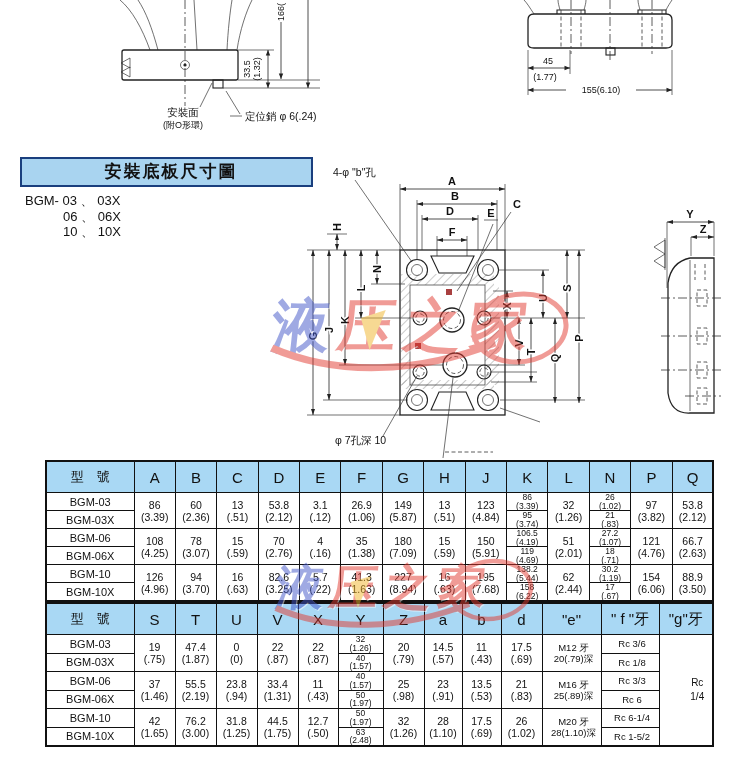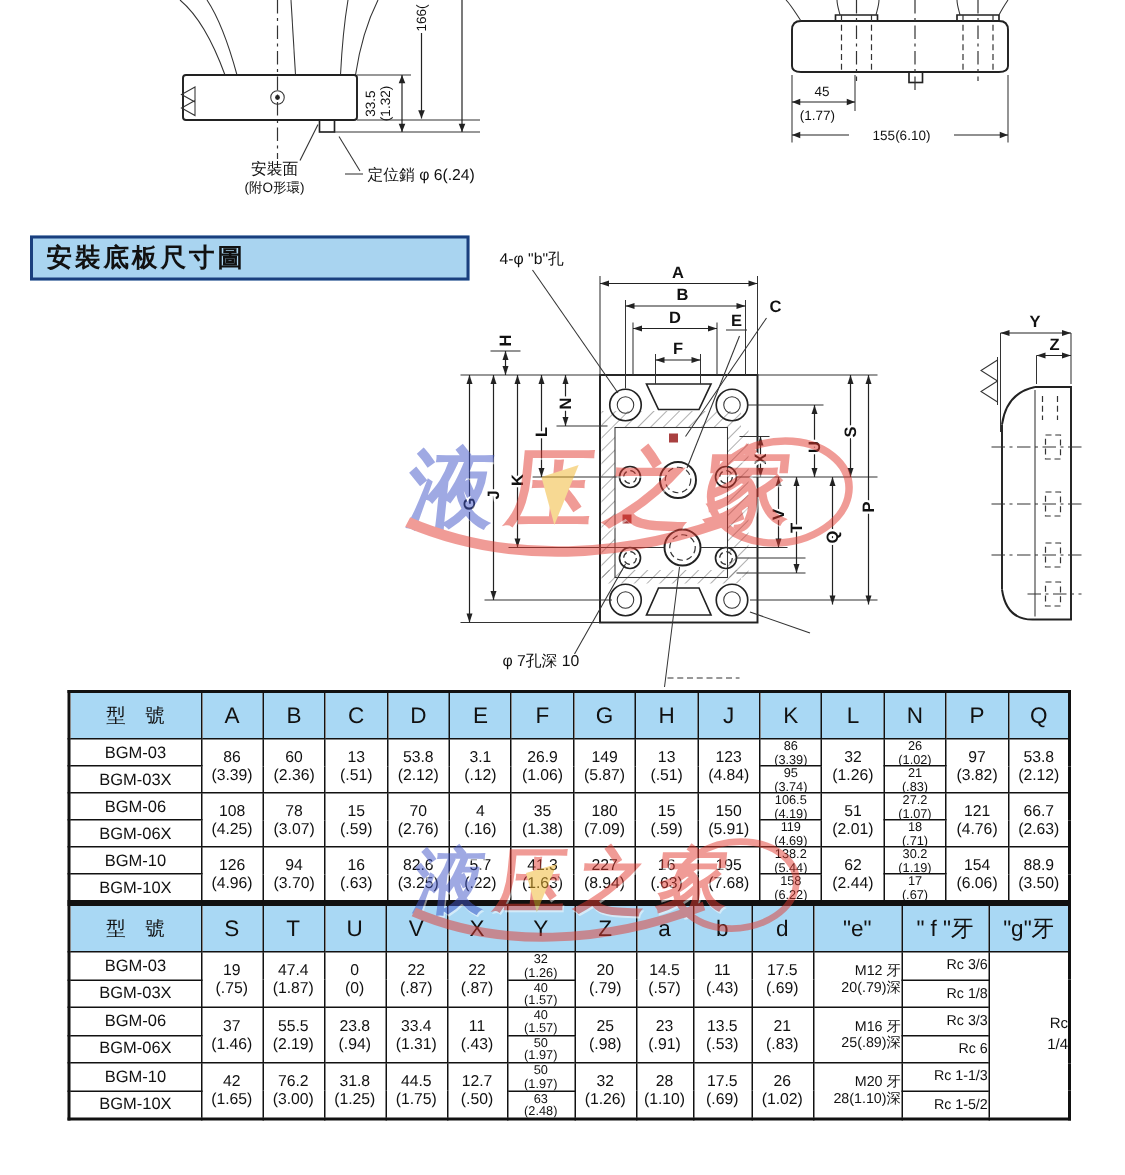--- a/index.html
+++ b/index.html
@@ -14,36 +14,36 @@
   .dimline{stroke:#222;stroke-width:0.8;fill:none;}
   .dimarrow{fill:#222;stroke:none;}
   .dimlabel{font:bold 11px "Liberation Sans",sans-serif;fill:#111;text-anchor:middle;}
   .halo{paint-order:stroke;stroke:#fff;stroke-width:3px;}
   .smalltext{font:9px "Liberation Sans",sans-serif;fill:#111;}
   .cjk{font:10.5px "Liberation Sans",sans-serif;fill:#111;}
   .sq{fill:#a94040;stroke:none;}
 
   .section-header{position:absolute;left:20px;top:157px;width:280px;height:26px;
     background:var(--section-header-bg);border:2px solid var(--section-header-border);
-    font-size:17px;font-weight:bold;line-height:26px;padding-left:9px;letter-spacing:2px;}
+    font-size:17px;font-weight:bold;line-height:26px;padding-left:9px;letter-spacing:2px;text-align:center;}
   .model-note{position:absolute;left:25px;top:193px;font-size:13px;line-height:15.5px;}
   .model-note .indent{padding-left:38px;}
 
   table.dim{position:absolute;left:45px;border-collapse:collapse;table-layout:fixed;
     background:#fff;border:2px solid #111;}
   table.dim th,table.dim td{border:1px solid #111;text-align:center;vertical-align:middle;
     padding:0;overflow:hidden;}
   table.dim th{background:var(--table-header-bg);font-weight:normal;font-size:15px;height:30px;}
   table.dim th.model-h{font-size:13px;margin-top:32px;}
   .t1{top:460px;} .t2{top:602px;}
   .t1 tbody tr{height:17px;} .t2 tbody tr{height:18.5px;}
   td.model-cell{text-align:left;padding-left:8px;font-size:11px;background:#fff;}
   td.val-cell{font-size:10.5px;line-height:12px;}
   td.val-cell.split{font-size:8.5px;line-height:8.5px;}
-  td.val-cell.left{text-align:right;padding-left:4px;font-size:9.5px;line-height:11px;}
+  td.val-cell.left{text-align:center;padding-left:4px;font-size:9.5px;line-height:11px;}
   tr.group-start td{border-top:1.5px solid #111;}
 
   .watermark{position:absolute;z-index:20;opacity:.5;pointer-events:none;display:flex;
     font-weight:bold;transform:skewX(-6deg);}
   .watermark span{display:inline-block;}
   .w-blue{color:var(--watermark-blue);text-shadow:1px 1px 0 #fff;}
   .w-red{color:var(--watermark-red);text-shadow:1px 1px 0 #fff;}
   .wm1{left:272px;top:288px;font-size:58px;gap:8px;}
   .wm2{left:276px;top:556px;font-size:48px;gap:6px;}
   .wmsvg{left:0;top:0;}
@@ -131,20 +131,25 @@
       <path class="dimarrow" d="M88,90 l5.5,-2.2 l0,4.4 Z"></path>
       <path class="dimarrow" d="M232,90 l-5.5,-2.2 l0,4.4 Z"></path>
       <text class="smalltext" text-anchor="middle" x="161" y="93">155(6.10)</text>
     </g>
   </svg>
 
   <div class="section-header">
     <span>安裝底板尺寸圖</span>
   </div>
 
+  <div class="model-note">
+    <div>BGM- 03 、 03X</div>
+    <div class="indent">06 、 06X</div>
+    <div class="indent">10 、 10X</div>
+  </div>
 
   <svg id="plate-svg" style="left:295px;top:160px" width="350" height="305" viewBox="0 0 350 305">
     <defs>
       <pattern id="hatch" width="6" height="6" patternUnits="userSpaceOnUse" patternTransform="rotate(45)">
         <line x1="0" y1="0" x2="0" y2="6" stroke="#666" stroke-width="0.7"></line>
       </pattern>
     </defs>
     <g>
       <rect class="med" x="105" y="90" width="105" height="165" fill="#fff"></rect>
       <rect fill="url(#hatch)" x="106" y="114" width="93" height="11"></rect>
@@ -579,21 +584,21 @@
           <td class="val-cell" rowspan="2">76.2<br>(3.00)</td>
           <td class="val-cell" rowspan="2">31.8<br>(1.25)</td>
           <td class="val-cell" rowspan="2">44.5<br>(1.75)</td>
           <td class="val-cell" rowspan="2">12.7<br>(.50)</td>
           <td class="val-cell split">50<br>(1.97)</td>
           <td class="val-cell" rowspan="2">32<br>(1.26)</td>
           <td class="val-cell" rowspan="2">28<br>(1.10)</td>
           <td class="val-cell" rowspan="2">17.5<br>(.69)</td>
           <td class="val-cell" rowspan="2">26<br>(1.02)</td>
           <td class="val-cell left" rowspan="2">M20 牙<br>28(1.10)深</td>
-          <td class="val-cell left split">Rc 1-1/3</td>
+          <td class="val-cell left split">Rc 6-1/4</td>
         </tr>
         <tr>
           <td class="model-cell">BGM-10X</td>
           <td class="val-cell split">63<br>(2.48)</td>
           <td class="val-cell left split">Rc 1-5/2</td>
         </tr>
       </tbody>
     </table>
 
 </div>

